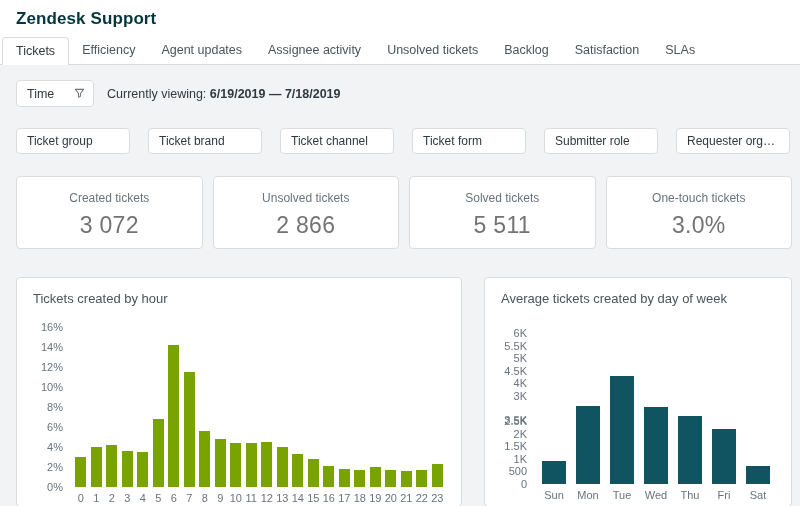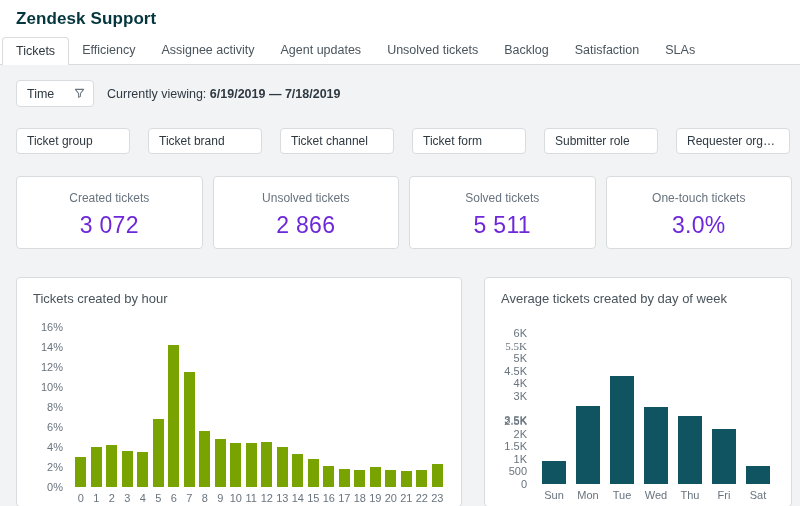--- a/index.html
+++ b/index.html
@@ -26,21 +26,21 @@
   
   .chips-row { display:flex; justify-content:space-between; margin-top:21px; padding-right:2px; }
   .chip { width:114px; height:26px; background:#fff; border:1px solid #d8dcde; border-radius:4px;
     font-size:12px; color:#2f3941; padding:0 10px; line-height:24px; white-space:nowrap;
     overflow:hidden; text-overflow:ellipsis; cursor:pointer; }
   
   .kpi-row { display:flex; gap:10px; margin-top:22px; }
   .kpi-card { flex:1; height:73px; background:#fff; border:1px solid #d8dcde; border-radius:4px;
     text-align:center; }
   .kpi-label { margin-top:14px; font-size:12px; color:#68737d; }
-  .kpi-value { margin-top:7px; font-size:23px; color:#6d28d9; letter-spacing:.3px; }
+  .kpi-value { margin-top:7px; font-size:23px; color:#737373; letter-spacing:.3px; }
   
   .charts-row { display:flex; gap:22px; margin-top:28px; height:230px; }
   .chart-card { background:#fff; border:1px solid #d8dcde; border-radius:4px;
     padding:13px 16px 0; overflow:hidden; }
   .chart-card.left { width:446px; }
   .chart-card.right { flex:1; }
   .chart-title { font-size:13px; color:#49545c; line-height:16px; }
   .chart-body { display:flex; }
   .chart-card.left .chart-body { margin-top:20px;justify-content:flex-end; }
   .chart-card.right .chart-body { margin-top:26px; }
@@ -57,22 +57,22 @@
 </head>
 <body>
 
 <div class="header">
   <div class="page-title">Zendesk Support</div>
 </div>
 
 <div class="tab-strip">
     <div class="tab active">Tickets</div>
     <div class="tab">Efficiency</div>
+    <div class="tab">Agent updates</div>
     <div class="tab">Assignee activity</div>
-    <div class="tab">Agent updates</div>
     <div class="tab">Unsolved tickets</div>
     <div class="tab">Backlog</div>
     <div class="tab">Satisfaction</div>
     <div class="tab">SLAs</div>
   </div>
 
 <div class="panel">
 
   <div class="time-row">
     <div class="time-dropdown">
@@ -234,21 +234,21 @@
               <div class="x-label">23</div>
             </div>
         </div>
       </div>
     </div>
     <div class="chart-card right">
       <div class="chart-title">Average tickets created by day of week</div>
       <div class="chart-body">
         <div class="y-axis" style="width: 36px; height: 151px;">
             <div class="y-tick" style="top: -6px; padding-left: 43px;">6K</div>
-            <div class="y-tick" style="top: 6.58333px; font-family: Liberation Serif, serif;">5.5K</div>
+            <div class="y-tick" style="top: 6.58333px;">5.5K</div>
             <div class="y-tick" style="top: 19.1667px;">5K</div>
             <div class="y-tick" style="top: 31.75px;">4.5K</div>
             <div class="y-tick" style="top: 44.3333px;">4K</div>
             <div class="y-tick" style="top: 56.9167px; margin-top: 24px;">3.5K</div>
             <div class="y-tick" style="top: 57px;">3K</div>
             <div class="y-tick" style="top: 82.0833px;">2.5K</div>
             <div class="y-tick" style="top: 94.6667px;">2K</div>
             <div class="y-tick" style="top: 107.25px;">1.5K</div>
             <div class="y-tick" style="top: 119.833px;">1K</div>
             <div class="y-tick" style="top: 132.417px;">500</div>

